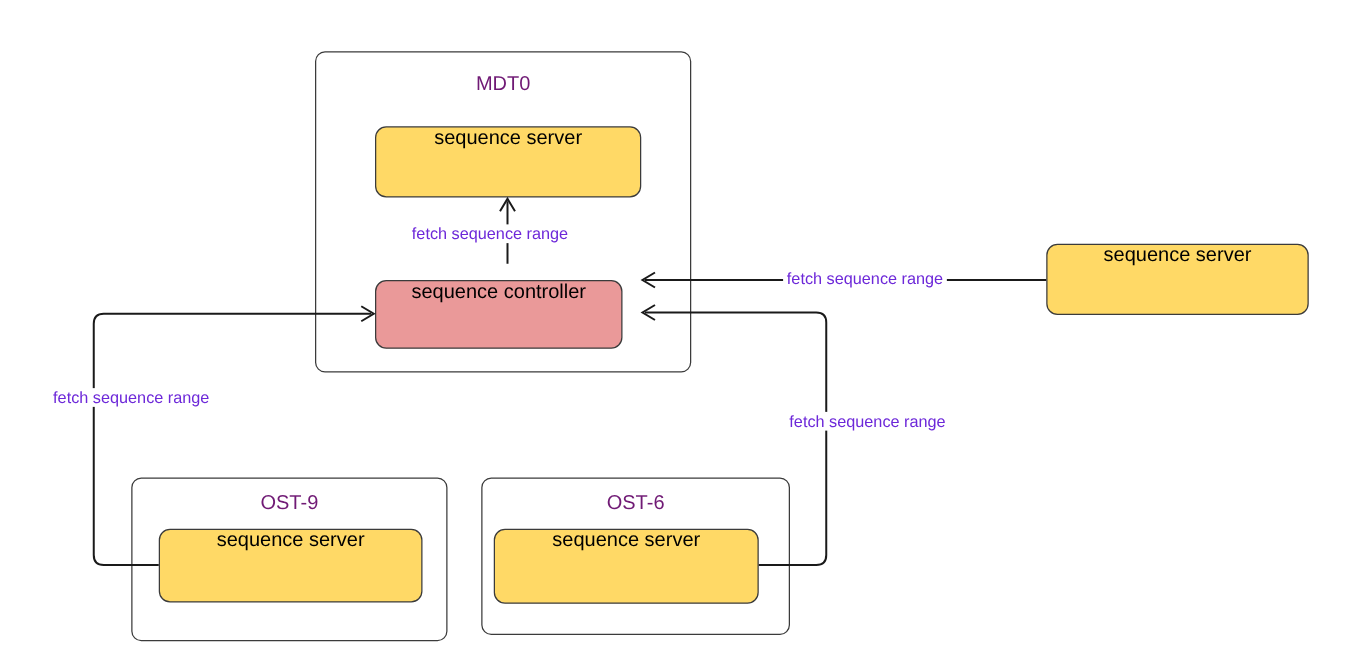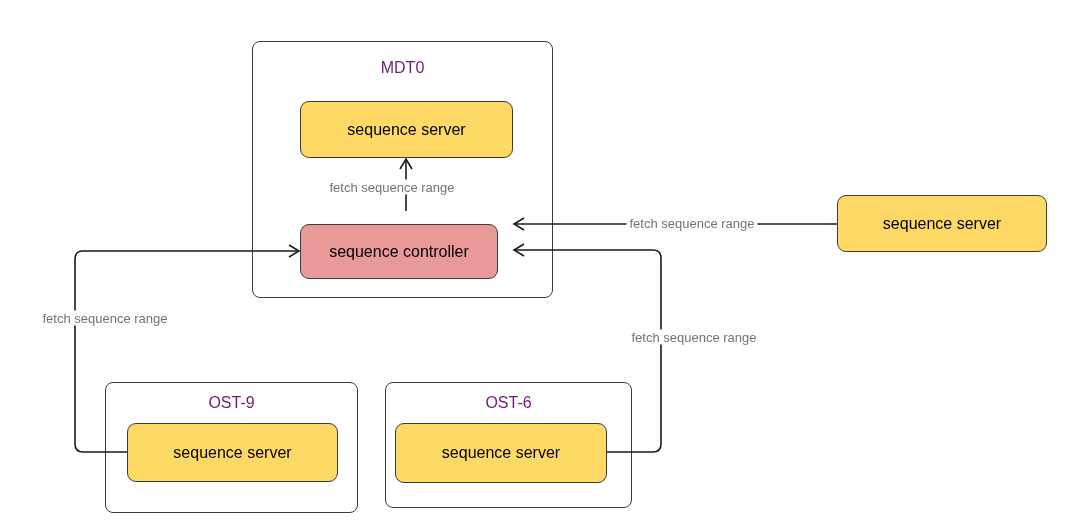--- a/index.html
+++ b/index.html
@@ -22,21 +22,21 @@
     position:absolute;
     width:100%;
     text-align:center;
     font-size:16px;
     color:#701a75;
     z-index:1;
   }
   .node{
     position:absolute;
     display:flex;
-    align-items:center;
+    align-items:flex-start;
     justify-content:center;
     border:1.5px solid var(--border,#3b3b3b);
     border-radius:9px;
     box-sizing:border-box;
     font-size:16px;
     color:#000;
     z-index:1;
     white-space:nowrap;
   }
   .node.server{background:var(--server_fill,#FFD966);}
@@ -51,21 +51,21 @@
     fill:none;
     stroke:var(--line,#1a1a1a);
     stroke-width:1.6;
   }
   .edge-label{
     position:absolute;
     transform:translate(-50%,-50%);
     background:#ffffff;
     padding:0 3px;
     font-size:13px;
-    color:#737373;
+    color:#6d28d9;
     white-space:nowrap;
     z-index:3;
   }
 </style>
 </head>
 <body>
 
 <div class="stage">
 
   <div class="container-box" style="left:252px;top:41px;width:301px;height:257px;">

